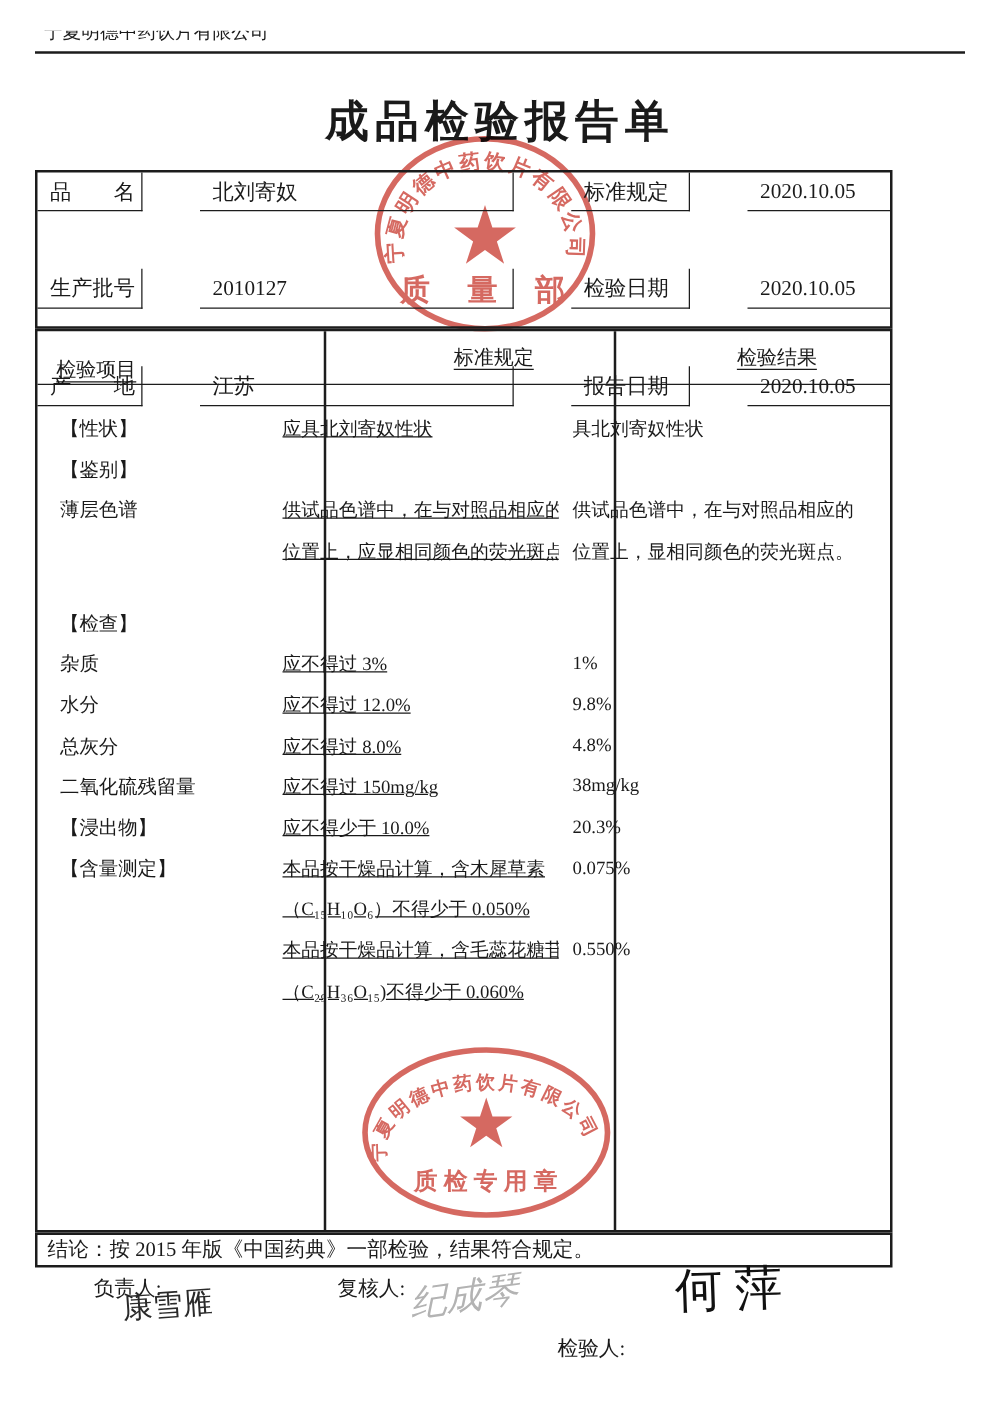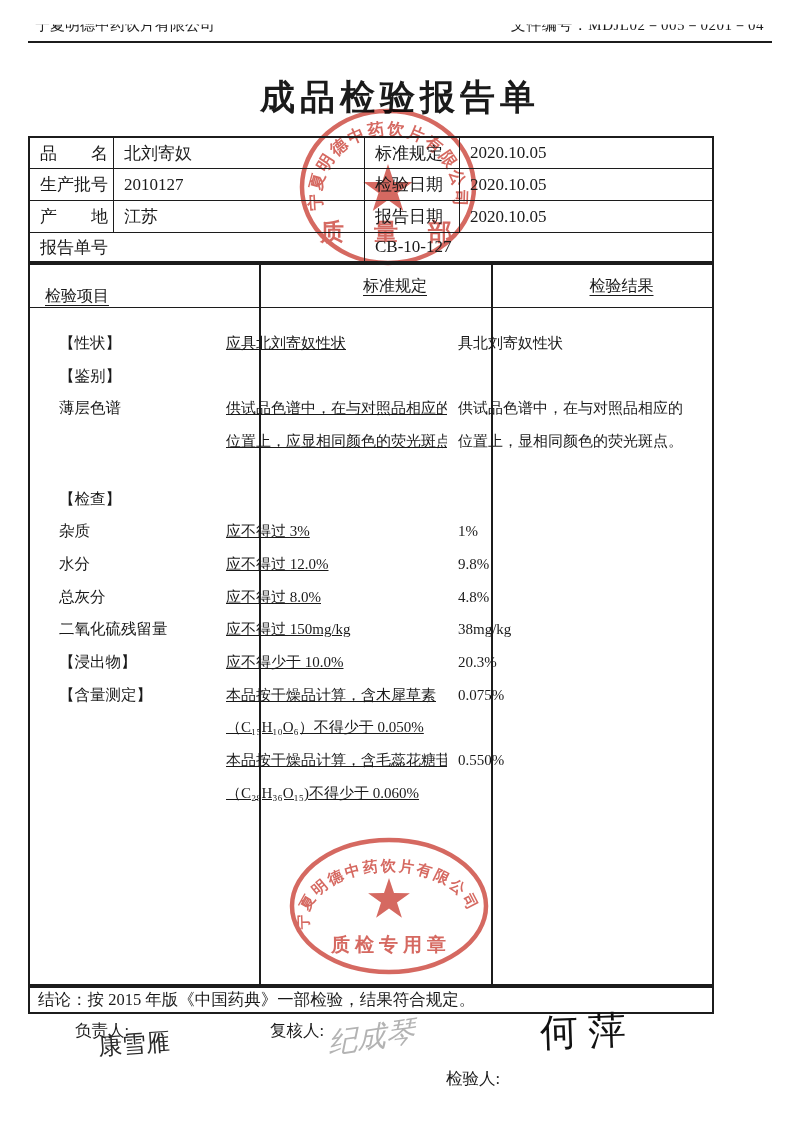--- a/index.html
+++ b/index.html
@@ -15,41 +15,42 @@
   
   .title{position:absolute; left:0; top:74px; width:800px; text-align:center;
          font-size:35px; font-weight:bold; letter-spacing:5px;}
   
   .info-table{
     position:absolute; left:28px; top:136px; width:686px; height:127px;
     border:2px solid #1c1c1c; box-sizing:border-box; display:grid;
     grid-template-columns:84px 251px 95px auto;
     grid-template-rows:31px 32px 32px auto;
     font-size:17px;
+    gap:46px;
   }
   .ic{border-right:1.5px solid #1c1c1c; border-bottom:1.5px solid #1c1c1c;
       display:flex; align-items:center; padding-left:10px; box-sizing:border-box; overflow:hidden;}
   .ic.norb{border-right:none;} .ic.nobb{border-bottom:none;}
   .ic.span2{grid-column:span 2;}
   
   .insp-table{position:absolute; left:28px; top:263px; width:686px; height:723px;
       border:2px solid #1c1c1c; box-sizing:border-box;}
   .vd{position:absolute; top:0; bottom:0; width:1.5px; background:#1c1c1c;}
   .vd1{left:229px;} .vd2{left:461px;}
   .insp-head{height:42px; border-bottom:1.5px solid #1c1c1c; display:flex; align-items:center; font-size:16px;}
   .insp-head .hc{box-sizing:border-box;padding-left:40px;}
   .insp-head .h0{width:229px; padding-left:15px;margin-top:20px;}
   .insp-head .h1{width:232px; text-align:center;}
   .insp-head .h2{flex:1; text-align:center;}
   .insp-head span{text-decoration:underline; text-underline-offset:4px;}
   .insp-body{position:absolute; left:0; right:0; top:42px; bottom:0; padding-top:20px; overflow:hidden;}
   .insp-row{display:flex; height:32.7px; align-items:center; font-size:15px;}
   .insp-row.spacer{height:25px;}
   .insp-row .cell{box-sizing:border-box; overflow:hidden; white-space:nowrap;}
-  .insp-row .c0{width:185px; padding-left:29px; font-size:15.5px;}
+  .insp-row .c0{width:185px; padding-left:18px; font-size:15.5px;}
   .insp-row .c1{width:232px; padding-left:11px;text-decoration:underline;}
   .insp-row .c2{flex:1; padding-left:11px;}
   
   .conclusion{position:absolute; left:28px; top:986px; width:686px; height:28px;
       border:2px solid #1c1c1c; box-sizing:border-box; display:flex; align-items:center;
       padding-left:8px; font-size:16.5px;}
   
   .sig-label{position:absolute; font-size:16.5px;}
   .sig-name{position:absolute; white-space:nowrap;}
   .sig1-l{left:35px;  top:1020px;margin-left:40px;}
@@ -63,21 +64,20 @@
   .stamp-top{left:296px; top:106px; width:184px; height:162px;}
   .stamp-bottom{left:286px; top:836px; width:206px; height:140px;}
   .stamp text{font-family:"Liberation Serif","DejaVu Serif",serif; font-weight:bold;}
 </style>
 </head>
 <body>
 
 <div class="doc">
 
   <div class="hdr-left">宁夏明德中药饮片有限公司</div>
-  <div class="hdr-right">文件编号：MDJL02－005－0201－04</div>
   <div class="hdr-rule"></div>
 
   <div class="title">成品检验报告单</div>
 
   <svg class="stamp stamp-top" viewBox="0 0 184 162" aria-hidden="true">
     <ellipse cx="92" cy="81" rx="86" ry="76" fill="none" stroke="#d0544b" stroke-width="4.5"></ellipse>
     <path id="arcTop" d="M 28 110 A 67 63 0 1 1 156 110" fill="none"></path>
     <text font-size="16.5" letter-spacing="2.5" fill="#d0544b">
       <textPath href="#arcTop" startOffset="6">宁夏明德中药饮片有限公司</textPath>
     </text>

